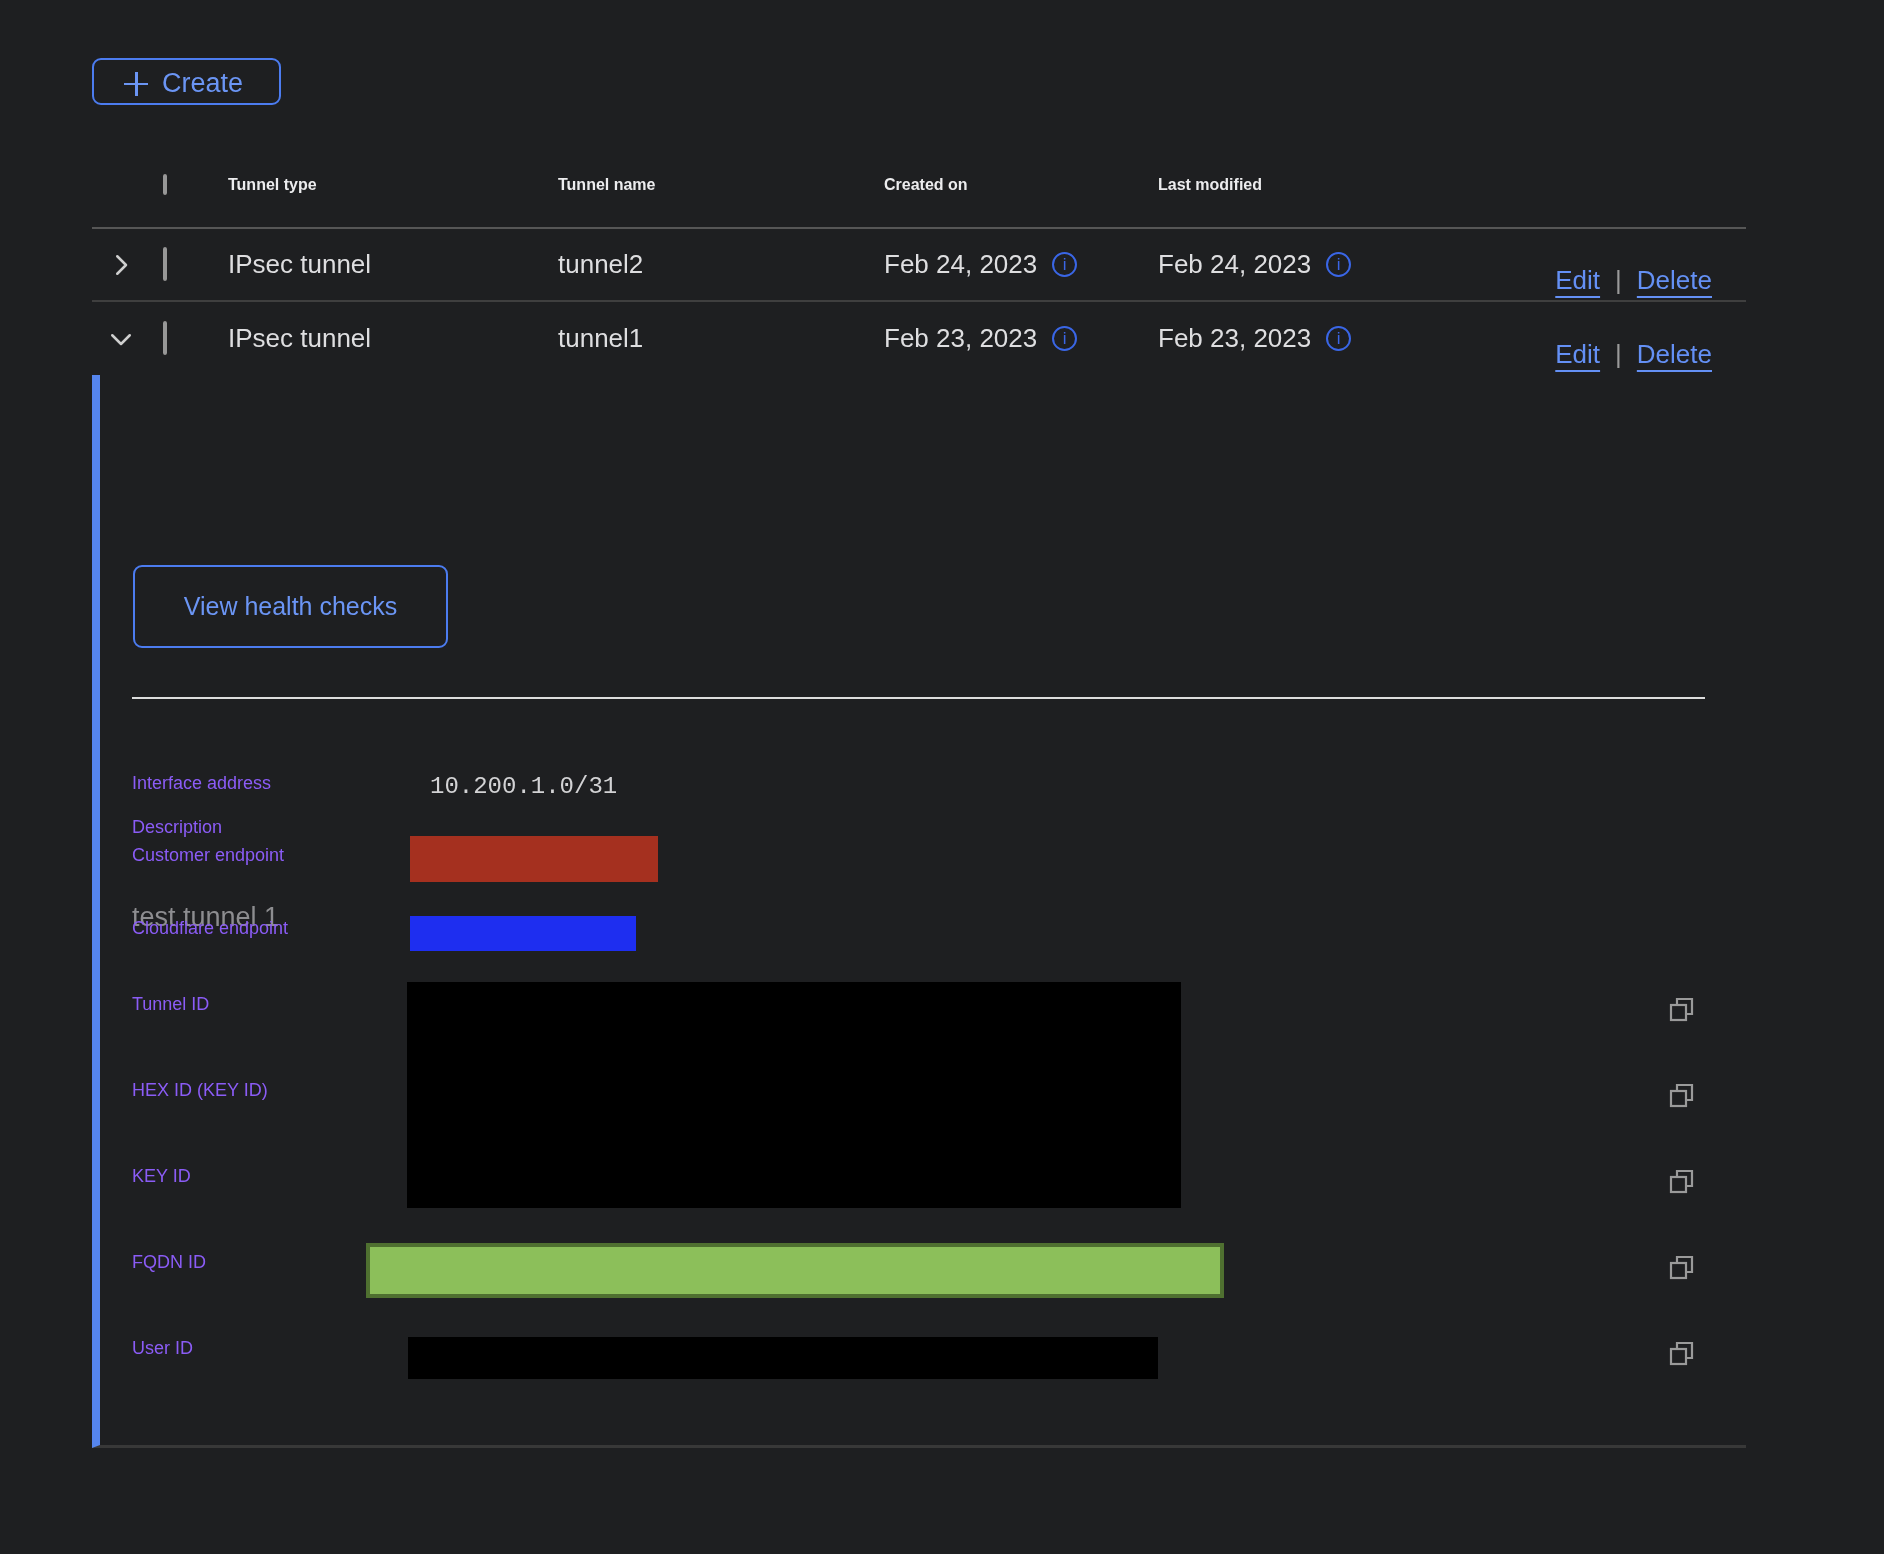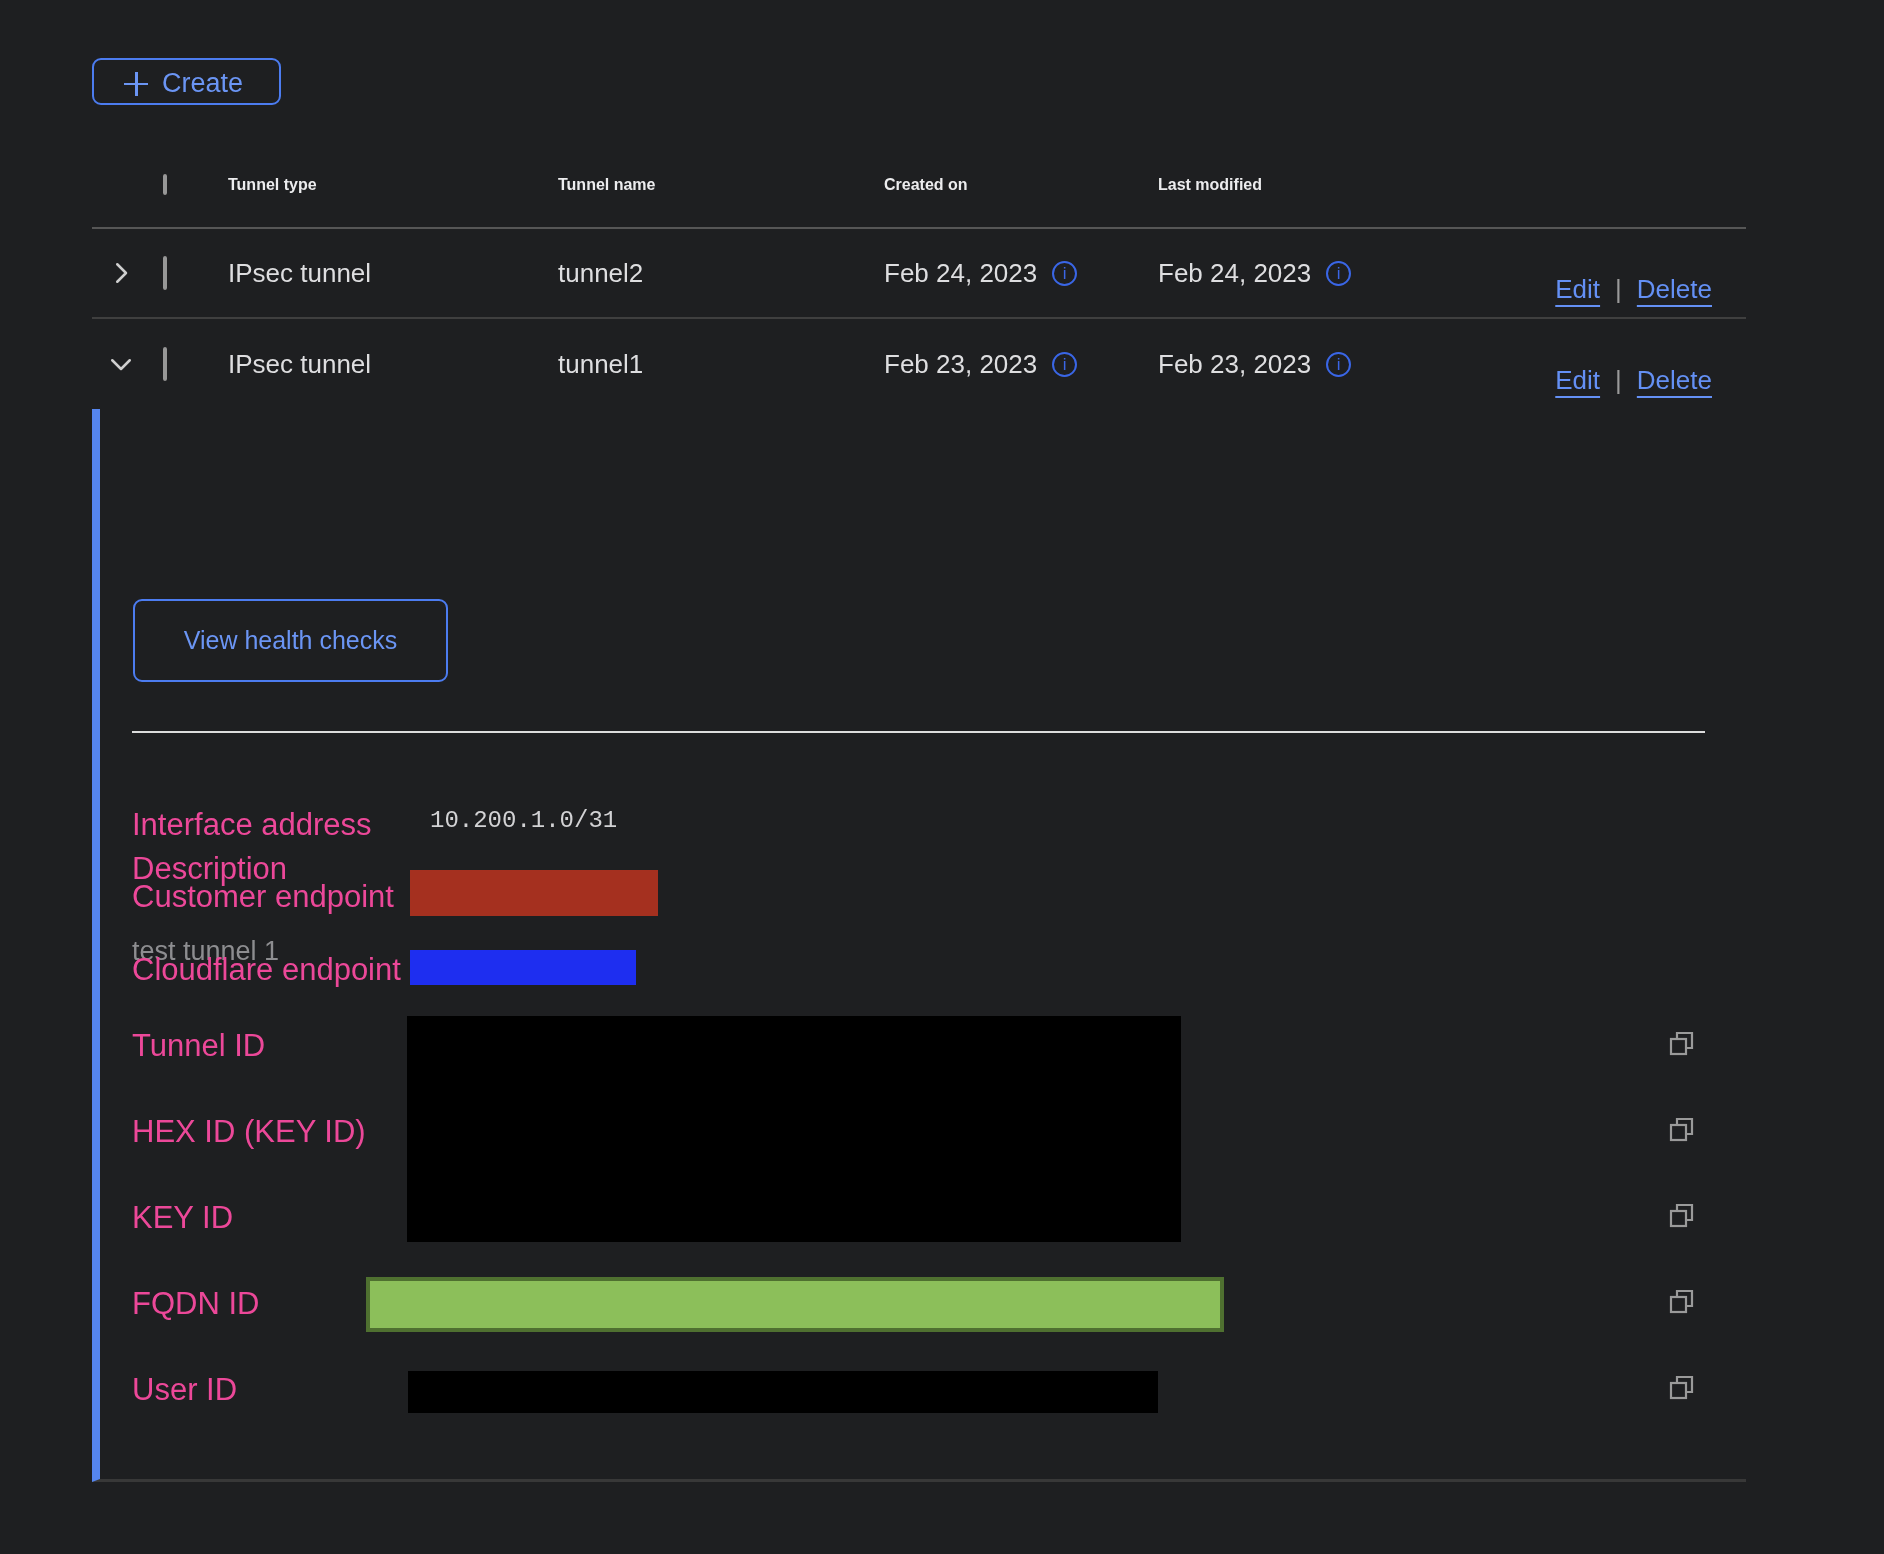--- a/index.html
+++ b/index.html
@@ -30,21 +30,21 @@
   .plus-icon::after  { left:0; top:11px; width:24px; height:2.5px; }
 
   
   .table { margin-top:37px; }
   .trow {
     display:grid;
     grid-template-columns:71px 65px 330px 326px 274px 292px 1fr;
     align-items:center;
   }
   .thead { height:87px; border-bottom:2px solid #565656; font-weight:bold; font-size:16px; color:#ececee; }
-  .tbody-row { height:90px; font-size:26px; color:#dedee0; }
+  .tbody-row { height:73px; font-size:26px; color:#dedee0; }
   .row-divider { border-bottom:2px solid #3f3f3f; }
 
   .cell-chevron { padding-left:14px; display:flex; align-items:center; }
   .chev { width:30px; height:30px; display:block; }
   .chev polyline { fill:none; stroke:#cfcfcf; stroke-width:2; stroke-linecap:round; stroke-linejoin:round; }
 
   .checkbox {
     width:27px; height:30px;
     border:2px solid #979797; border-radius:9px;
     background:#070707; cursor:pointer;
@@ -68,21 +68,21 @@
   }
   .pipe { color:#9a9a9a; }
 
   
   .expanded {
     position:relative; height:1073px;
     border-left:8px solid #5585ee;
     border-bottom:3px solid #383838;
   }
   .expanded .abs { position:absolute; }
-  .detail-label { font-size:31px; color:#ec4899; }
+  .detail-label { font-size:18px; color:#8b5cf6; }
   .desc-label   { left:32px; top:442px; }
   .desc-value   { left:32px; top:527px; font-size:27px; color:#8d8d90; }
   .health-btn {
     left:33px; top:190px; width:315px; height:83px;
     background:transparent; border:2px solid #4c7cf0; border-radius:9px;
     color:#6b95f4; font-size:25px; font-family:inherit; cursor:pointer;
   }
   .white-divider { left:32px; top:322px; width:1573px; height:2px; background:#dcdcdc; }
 
   .lbl-interface  { left:32px; top:398px; }

